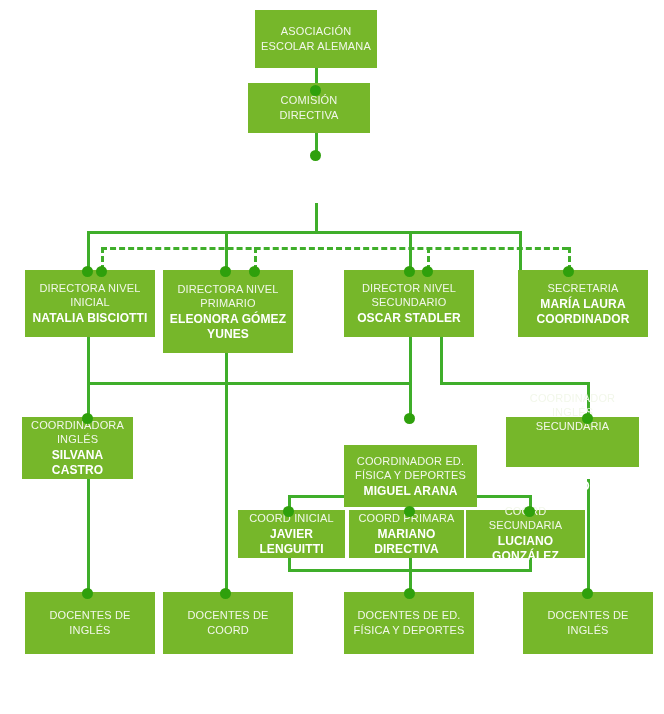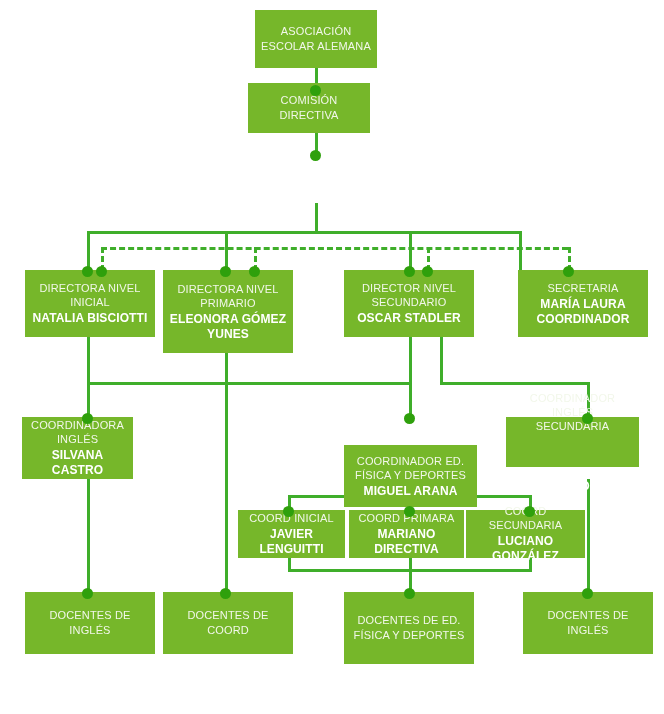--- a/index.html
+++ b/index.html
@@ -234,21 +234,21 @@
     </div>
   </div>
 
   <div class="box role-only" style="left:163px;top:592px;width:130px;height:62px;">
     <div class="role">
       <span>DOCENTES DE</span><br>
       <span>COORD</span>
     </div>
   </div>
 
-  <div class="box role-only" style="left:344px;top:592px;width:130px;height:72px;">
+  <div class="box role-only" style="left:344px;top:592px;width:130px;height:62px;">
     <div class="role">
       <span>DOCENTES DE ED.</span><br>
       <span>FÍSICA Y DEPORTES</span>
     </div>
   </div>
 
   <div class="box role-only" style="left:523px;top:592px;width:130px;height:62px;">
     <div class="role">
       <span>DOCENTES DE</span><br>
       <span>INGLÉS</span>

